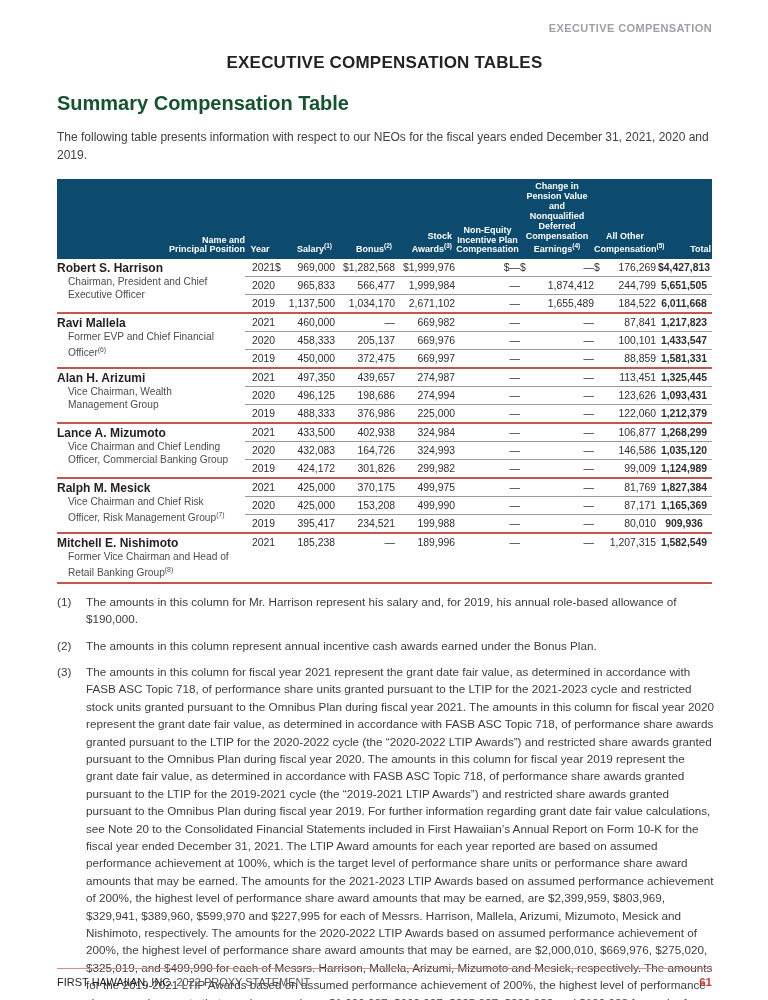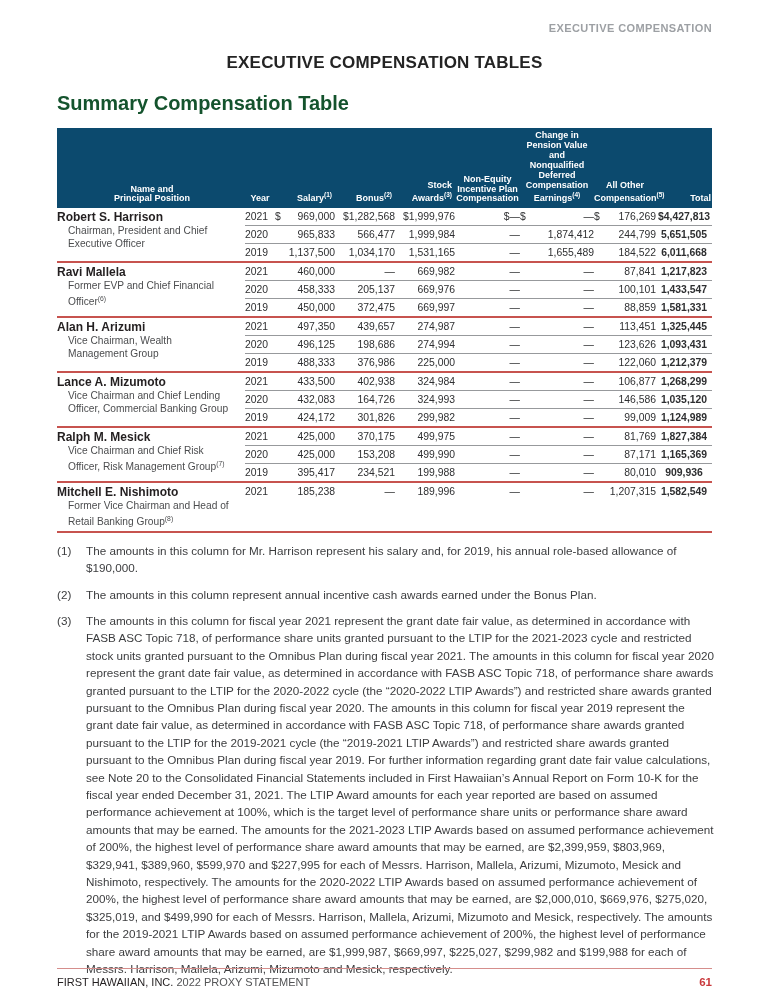--- a/index.html
+++ b/index.html
@@ -39,32 +39,32 @@
     width: 655px; margin-top: 15px;
     border-collapse: collapse; table-layout: fixed;
     border-bottom: 2px solid #c7534f;
   }
   table.comp th {
     background: #0c4a6e; color: #ffffff;
     font-size: 9px; line-height: 9.9px; font-weight: bold;
     vertical-align: bottom; padding: 3px 0 4px;
   }
   table.comp th sup { font-size: 6.5px; }
-  .hc0 { text-align: center; padding-left: 2px !important; }
+  .hc0 { text-align: right; padding-left: 2px !important; }
   .hc1 { text-align: center; }
   .hc2, .hc3, .hc4 { text-align: right; padding-right: 3px !important; }
   .hc5, .hc6, .hc7 { text-align: center; }
   .hc8 { text-align: right; padding-right: 1px !important; }
 
   table.comp td {
     font-size: 10.4px; line-height: 12px;
     color: #2e2f31; vertical-align: top;
     padding: 3px 0 2px; white-space: nowrap;
   }
-  td.c0 { text-align: left; margin-left: 38px; }
+  td.c0 { text-align: right; margin-left: 38px; }
   td.c1, td.c2, td.c3 { text-align: right; padding-right: 3px; }
   td.c4 { text-align: right; padding-right: 20px; }
   td.c5 { text-align: right; padding-right: 24px; }
   td.c6 { text-align: right; padding-right: 14px; }
   td.c7 { text-align: center; padding-right: 1px; font-weight: bold; }
   .money { display: flex; justify-content: space-between; }
 
   td.name-cell { padding-right: 6px; padding-top: 3px; white-space: normal; }
   .neo-name { font-weight: bold; color: #231f20; font-size: 12px; line-height: 12px; }
   .neo-pos {
@@ -96,20 +96,21 @@
 <body>
 
 <div class="page">
 
   <div class="running-header">EXECUTIVE COMPENSATION</div>
 
   <h1 class="page-title">EXECUTIVE COMPENSATION TABLES</h1>
 
   <h2 class="section-title">Summary Compensation Table</h2>
 
+  <p class="intro">The following table presents information with respect to our NEOs for the fiscal years ended December 31, 2021, 2020 and 2019.</p>
 
   <table class="comp">
     <colgroup>
       <col style="width:188px">
         <col style="width:30px">
         <col style="width:60px">
       <col style="width:60px">
         <col style="width:60px">
         <col style="width:65px">
       <col style="width:74px">
@@ -166,21 +167,21 @@
           <td class="c3">1,999,984</td>
           <td class="c4">—</td>
           <td class="c5">1,874,412</td>
           <td class="c6">244,799</td>
           <td class="c7">5,651,505</td>
         </tr>
         <tr class="year-sep">
           <td class="c0">2019</td>
           <td class="c1">1,137,500</td>
           <td class="c2">1,034,170</td>
-          <td class="c3">1,531,165</td>
+          <td class="c3">2,671,102</td>
           <td class="c4">—</td>
           <td class="c5">1,655,489</td>
           <td class="c6">184,522</td>
           <td class="c7">6,011,668</td>
         </tr>
         <tr class="group-start">
           <td rowspan="3" class="name-cell">
             <div class="neo-name">Ravi Mallela</div>
             <div class="neo-pos">Former EVP and Chief Financial<br>Officer<sup>(6)</sup></div>
           </td>

